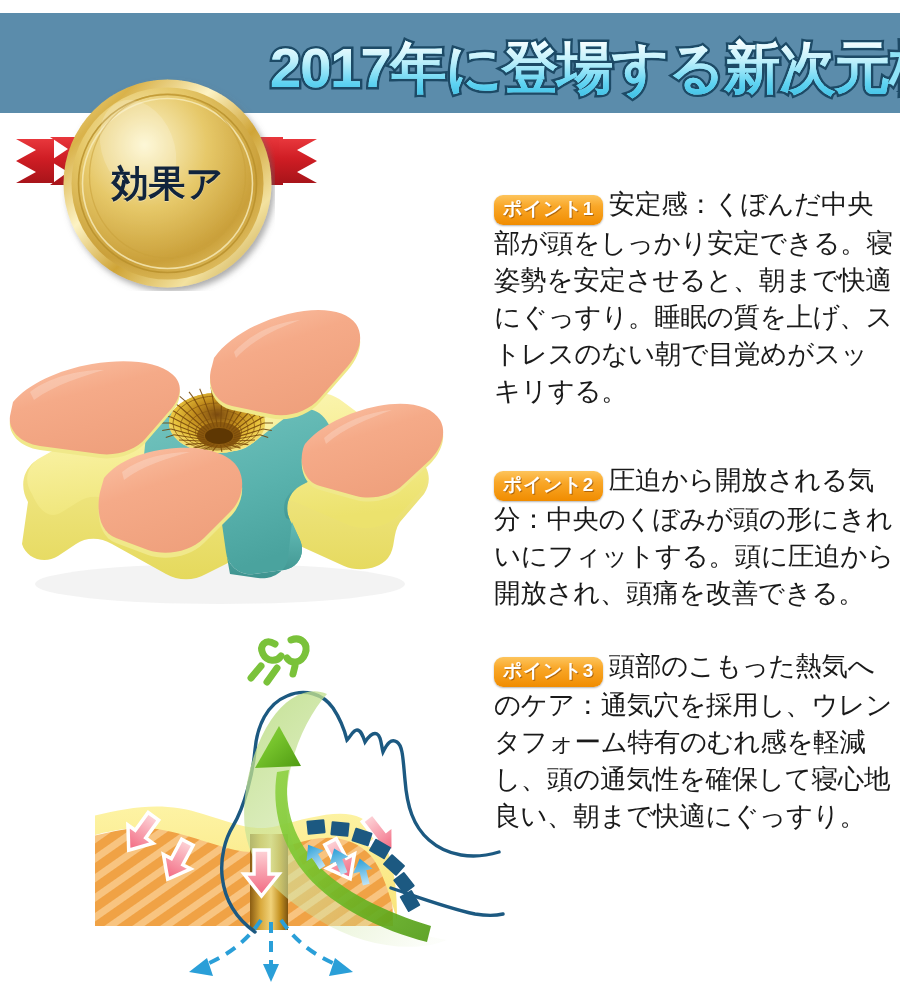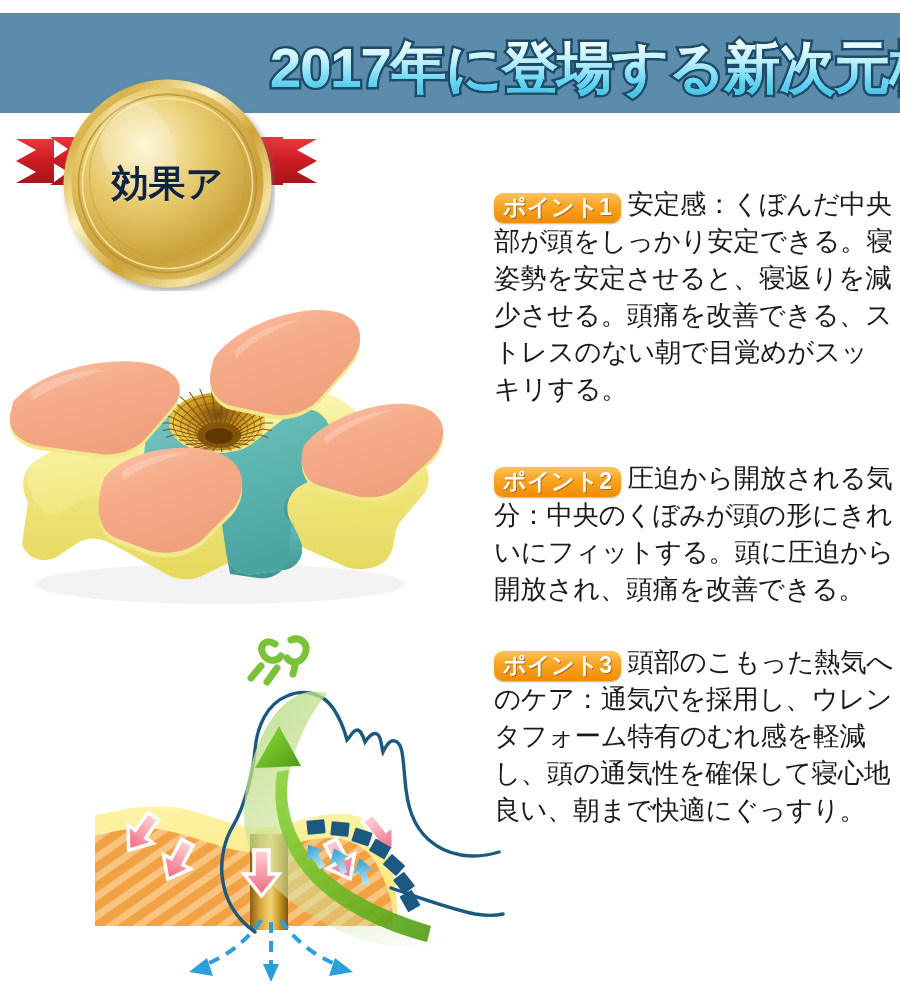--- a/index.html
+++ b/index.html
@@ -37,21 +37,21 @@
   .diagram{position:absolute;left:95px;top:620px;width:410px;height:380px;}
 
   
   .points{position:absolute;left:494px;top:186px;width:400px;}
   .point{margin-bottom:36px;}
   .point-body{font-size:26.5px;line-height:37px;color:#1a1a1a;
       letter-spacing:-0.3px;text-align:left;}
   .pbadge{display:inline-block;vertical-align:-2px;
       padding:1px 9px 3px 9px;margin-right:6px;border-radius:9px;
       background:linear-gradient(#fdc45c 0%,#f9a728 38%,#f08c00 100%);
-      color:#ffffff;font-weight:bold;font-size:23px;line-height:26px;
+      color:#ffffff;font-weight:bold;font-size:19px;line-height:26px;
       letter-spacing:0.5px;
       box-shadow:0 1px 2px rgba(0,0,0,.30);
       text-shadow:1px 1px 0 rgba(120,60,0,.55);}
   #p1{margin-bottom:52px}
   #p2{}
 </style>
 </head>
 <body>
 
 <div id="page">
@@ -491,21 +491,21 @@
     <g fill="#2a9fd8">
       <path d="M112 338 l-18 14 l24 4 z"></path>
       <path d="M168 344 l8 18 l8 -18 z"></path>
       <path d="M240 338 l18 14 l-24 4 z"></path>
     </g>
   </svg>
 
   <div class="points">
 
     <div class="point" id="p1">
-      <div class="point-body"><span class="pbadge">ポイント1</span><span>安定感：くぼんだ中央部が頭をしっかり安定できる。寝姿勢を安定させると、寝返りを減少させる。頭痛を改善できる、ストレスのない朝で目覚めがスッキリする。</span></div>
+      <div class="point-body"><span class="pbadge">ポイント1</span><span>安定感：くぼんだ中央部が頭をしっかり安定できる。寝姿勢を安定させると、朝まで快適にぐっすり。睡眠の質を上げ、ストレスのない朝で目覚めがスッキリする。</span></div>
     </div>
 
     <div class="point" id="p2">
       <div class="point-body"><span class="pbadge">ポイント2</span><span>圧迫から開放される気分：中央のくぼみが頭の形にきれいにフィットする。頭に圧迫から開放され、頭痛を改善できる。</span></div>
     </div>
 
     <div class="point" id="p3">
       <div class="point-body"><span class="pbadge">ポイント3</span><span>頭部のこもった熱気へのケア：通気穴を採用し、ウレンタフォーム特有のむれ感を軽減し、頭の通気性を確保して寝心地良い、朝まで快適にぐっすり。</span></div>
     </div>
 

